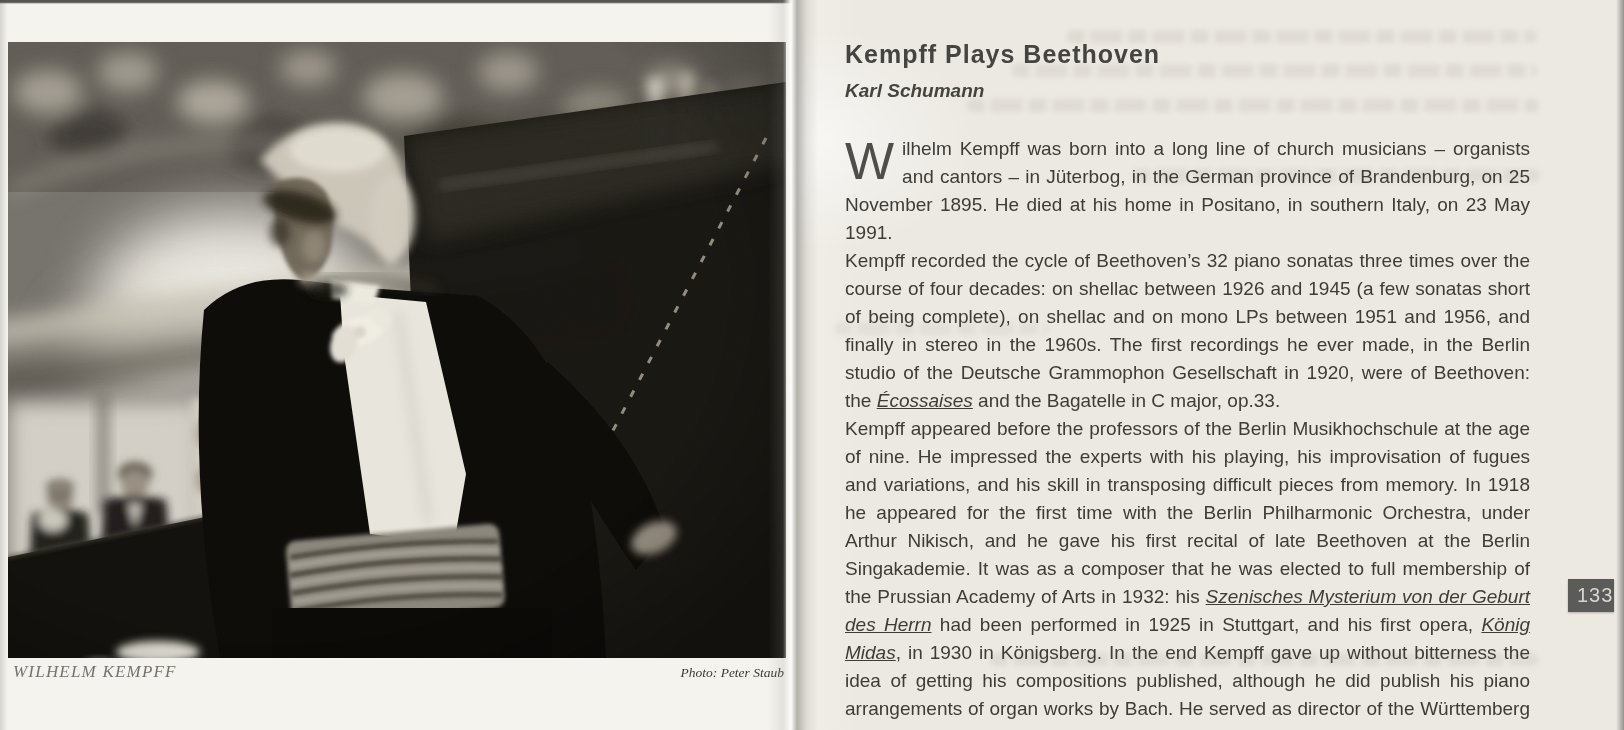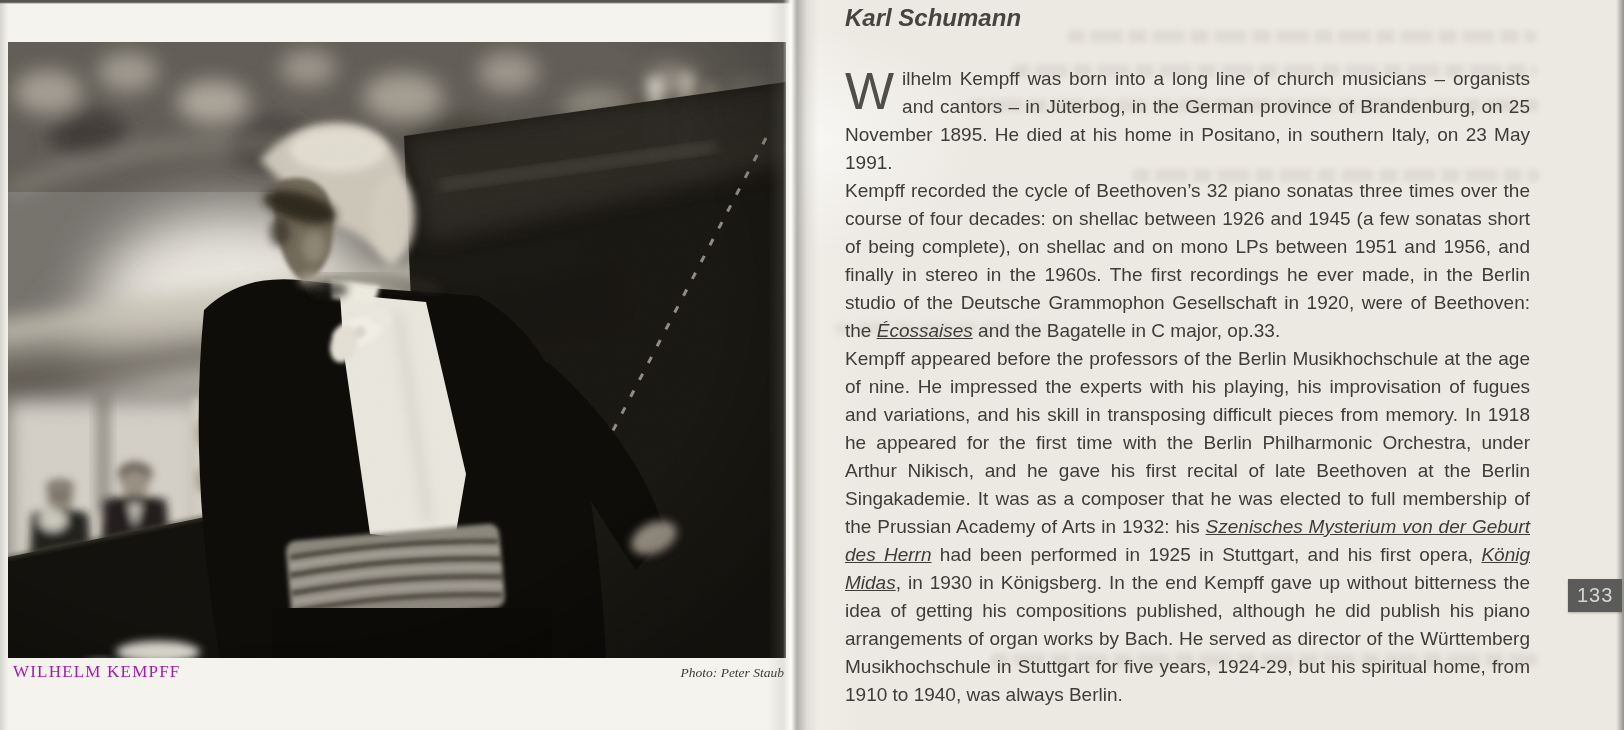--- a/index.html
+++ b/index.html
@@ -12,43 +12,43 @@
   *{margin:0;padding:0;box-sizing:border-box;}
   body{font-family:"Liberation Sans",sans-serif;background:#cfcdc8;}
   .spread{position:relative;width:1624px;height:730px;overflow:hidden;background:var(--paper-right);}
 
   
   .left-page{position:absolute;left:0;top:0;width:792px;height:730px;background:var(--paper-left);}
   .top-scan-edge{position:absolute;left:0;top:0;width:792px;height:4px;background:linear-gradient(180deg,#2f2e2b 55%,rgba(47,46,43,0));opacity:.8;}
   .left-edge-shadow{position:absolute;left:0;top:0;width:8px;height:730px;background:linear-gradient(90deg,rgba(70,68,64,.18),rgba(70,68,64,0));}
   .photo-wrap{position:absolute;left:8px;top:42px;width:778px;height:616px;}
   .photo-wrap svg{display:block;width:778px;height:616px;}
-  .photo-caption{position:absolute;left:13px;top:662px;font-family:"Liberation Serif",serif;font-size:17px;letter-spacing:1.2px;color:#a21caf;}
+  .photo-caption{position:absolute;left:13px;top:662px;font-family:"Liberation Serif",serif;font-style:italic;font-size:17px;letter-spacing:1.2px;color:#737373;}
   .photo-credit{position:absolute;left:8px;top:665px;width:776px;text-align:right;font-family:"Liberation Serif",serif;font-style:italic;font-size:13.5px;color:#3c3a35;}
 
   
   .gutter-shadow{position:absolute;left:768px;top:0;width:50px;height:730px;
     background:linear-gradient(90deg,rgba(130,128,122,0) 0%,rgba(150,148,142,.18) 30%,#fdfcf9 46%,rgba(128,126,120,.55) 58%,rgba(148,146,140,.18) 78%,rgba(148,146,140,0) 100%);}
 
   
   .right-page{position:absolute;left:792px;top:0;width:832px;height:730px;
     background:
       radial-gradient(220px 160px at 30px 140px,rgba(255,255,255,.55),rgba(255,255,255,0) 70%),
       linear-gradient(90deg,#f2efe9 0px,var(--paper-right) 70px);}
   .right-edge-shadow{position:absolute;right:0;top:0;width:8px;height:730px;background:linear-gradient(90deg,rgba(60,58,54,0),rgba(60,58,54,.5));}
 
   .article{position:absolute;left:53px;top:0;width:685px;color:var(--ink);}
   .article-title{margin-top:40px;font-size:25px;font-weight:bold;letter-spacing:1px;color:#454440;}
-  .article-author{margin-top:4px;font-size:24px;font-weight:bold;font-style:italic;color:#45443f;}
+  .article-author{margin-top:11px;font-size:19px;font-weight:bold;font-style:italic;color:#45443f;}
   .article-body{margin-top:33px;font-size:19px;line-height:28px;text-align:justify;color:var(--ink);}
   .article-body p{margin:0;}
   .article-body em{font-style:italic;text-decoration:underline;}
   .dropcap{float:left;font-size:52px;line-height:47px;padding:3px 8px 0 0;color:#504e48;}
 
-  .page-badge{position:absolute;left:1568px;top:579px;width:54px;height:33px;background:var(--badge-bg);
+  .page-badge{position:absolute;left:1568px;top:579px;width:46px;height:33px;background:var(--badge-bg);
     color:var(--badge-text);font-size:20px;letter-spacing:1px;display:flex;align-items:center;padding-left:9px;
     box-shadow:0 1px 2px rgba(0,0,0,.25);}
 
   
   .ghost{position:absolute;height:13px;border-radius:6px;opacity:.5;filter:blur(2.5px);
     background:repeating-linear-gradient(90deg,rgba(112,106,96,.22) 0 17px,rgba(112,106,96,.04) 17px 24px,rgba(112,106,96,.20) 24px 55px,rgba(112,106,96,.04) 55px 62px);}
 </style>
 </head>
 <body>
 
@@ -211,20 +211,21 @@
   <div class="right-page">
 
     <div class="ghost" style="left:275px;top:30px;width:470px"></div>
     <div class="ghost" style="left:220px;top:64px;width:525px"></div>
     <div class="ghost" style="left:175px;top:99px;width:572px"></div>
     <div class="ghost" style="left:340px;top:169px;width:408px"></div>
     <div class="ghost" style="left:42px;top:322px;width:215px;opacity:.35"></div>
     <div class="ghost" style="left:198px;top:653px;width:548px"></div>
 
     <div class="article">
+      <h1 class="article-title">Kempff Plays Beethoven</h1>
       <h2 class="article-author">Karl Schumann</h2>
       <div class="article-body">
           <p><span class="dropcap">W</span><span>ilhelm Kempff was born into a long line of church musicians – organists and cantors – in Jüterbog, in the German province of Brandenburg, on 25 November 1895. He died at his home in Positano, in southern Italy, on 23 May 1991.</span></p>
           <p><span>Kempff recorded the cycle of Beethoven’s 32 piano sonatas three times over the course of four decades: on shellac between 1926 and 1945 (a few sonatas short of being complete), on shellac and on mono LPs between 1951 and 1956, and finally in stereo in the 1960s. The first recordings he ever made, in the Berlin studio of the Deutsche Grammophon Gesellschaft in 1920, were of Beethoven: the </span><em>Écossaises</em><span> and the Bagatelle in C major, op.33.</span></p>
           <p><span>Kempff appeared before the professors of the Berlin Musikhochschule at the age of nine. He impressed the experts with his playing, his improvisation of fugues and variations, and his skill in transposing difficult pieces from memory. In 1918 he appeared for the first time with the Berlin Philharmonic Orchestra, under Arthur Nikisch, and he gave his first recital of late Beethoven at the Berlin Singakademie. It was as a composer that he was elected to full membership of the Prussian Academy of Arts in 1932: his </span><em>Szenisches Mysterium von der Geburt des Herrn</em><span> had been performed in 1925 in Stuttgart, and his first opera, </span><em>König Midas</em><span>, in 1930 in Königsberg. In the end Kempff gave up without bitterness the idea of getting his compositions published, although he did publish his piano arrangements of organ works by Bach. He served as director of the Württemberg Musikhochschule in Stuttgart for five years, 1924-29, but his spiritual home, from 1910 to 1940, was always Berlin.</span></p>
         </div>
     </div>
 
     <div class="right-edge-shadow"></div>
   </div>

